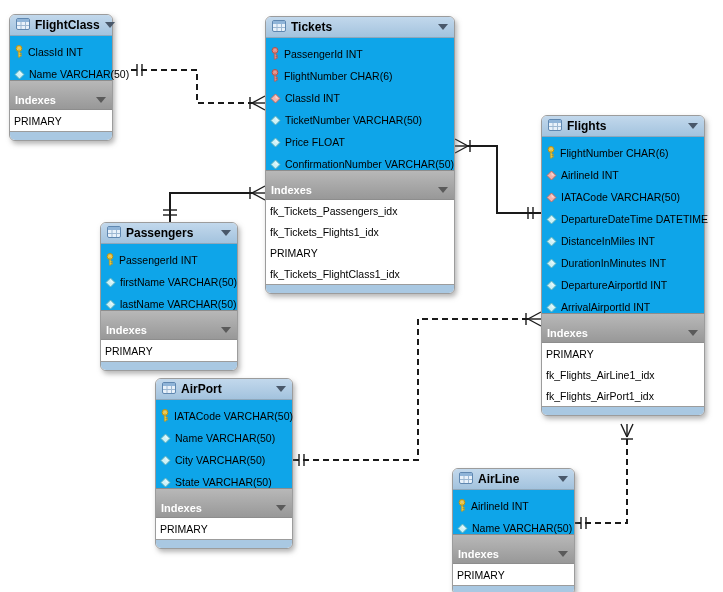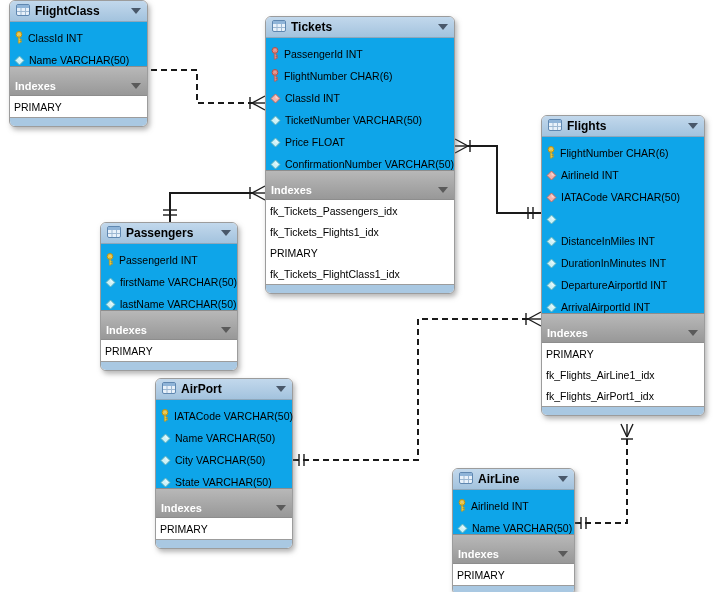--- a/index.html
+++ b/index.html
@@ -86,21 +86,21 @@
       <g>
         <path d="M575,523 H627 V437" class="rel dashed"></path>
         <path d="M581,517 V529" class="marker"></path>
         <path d="M586,517 V529" class="marker"></path>
         <path d="M627,437 L621,424" class="marker"></path>
         <path d="M627,437 L633,424" class="marker"></path>
         <path d="M627,424 V437" class="marker"></path>
         <path d="M621,439 H633" class="marker"></path>
       </g>
     </svg>
-<div class="table" style="left: 9px; top: 0; width: 139px;">
+<div class="table" style="left: 9px; top: 14px; width: 104px;">
       <div class="tbl-header">
         <span class="ic"><svg width="14" height="12" viewBox="0 0 14 12">
             <rect x="0.5" y="0.5" width="13" height="11" rx="1.5" fill="#e8f1fa" stroke="#5f87b0"></rect>
             <rect x="1" y="1" width="12" height="3" fill="#8fb4d8"></rect>
             <line x1="5" y1="4" x2="5" y2="11" stroke="#9db8d2"></line>
             <line x1="9.5" y1="4" x2="9.5" y2="11" stroke="#9db8d2"></line>
             <line x1="1" y1="7.5" x2="13" y2="7.5" stroke="#9db8d2"></line>
           </svg></span>
         <span class="title">FlightClass</span>
         <span class="chevron"></span>
@@ -249,20 +249,21 @@
         </span>
         <span class="lbl">IATACode VARCHAR(50)</span>
       </div>
       <div class="col-row">
         <span class="ic">
           <svg width="11" height="11" viewBox="0 0 11 11">
             <polygon points="5.5,1 10,5.5 5.5,10 1,5.5" fill="#cdf2f7" stroke="#5fb0bd"></polygon>
             <polygon points="5.5,2.2 8.6,5.4 5.5,5.4" fill="#ffffff" opacity="0.55"></polygon>
           </svg>
         </span>
+        <span class="lbl">DepartureDateTime DATETIME</span>
       </div>
       <div class="col-row">
         <span class="ic">
           <svg width="11" height="11" viewBox="0 0 11 11">
             <polygon points="5.5,1 10,5.5 5.5,10 1,5.5" fill="#cdf2f7" stroke="#5fb0bd"></polygon>
             <polygon points="5.5,2.2 8.6,5.4 5.5,5.4" fill="#ffffff" opacity="0.55"></polygon>
           </svg>
         </span>
         <span class="lbl">DistanceInMiles INT</span>
       </div>

